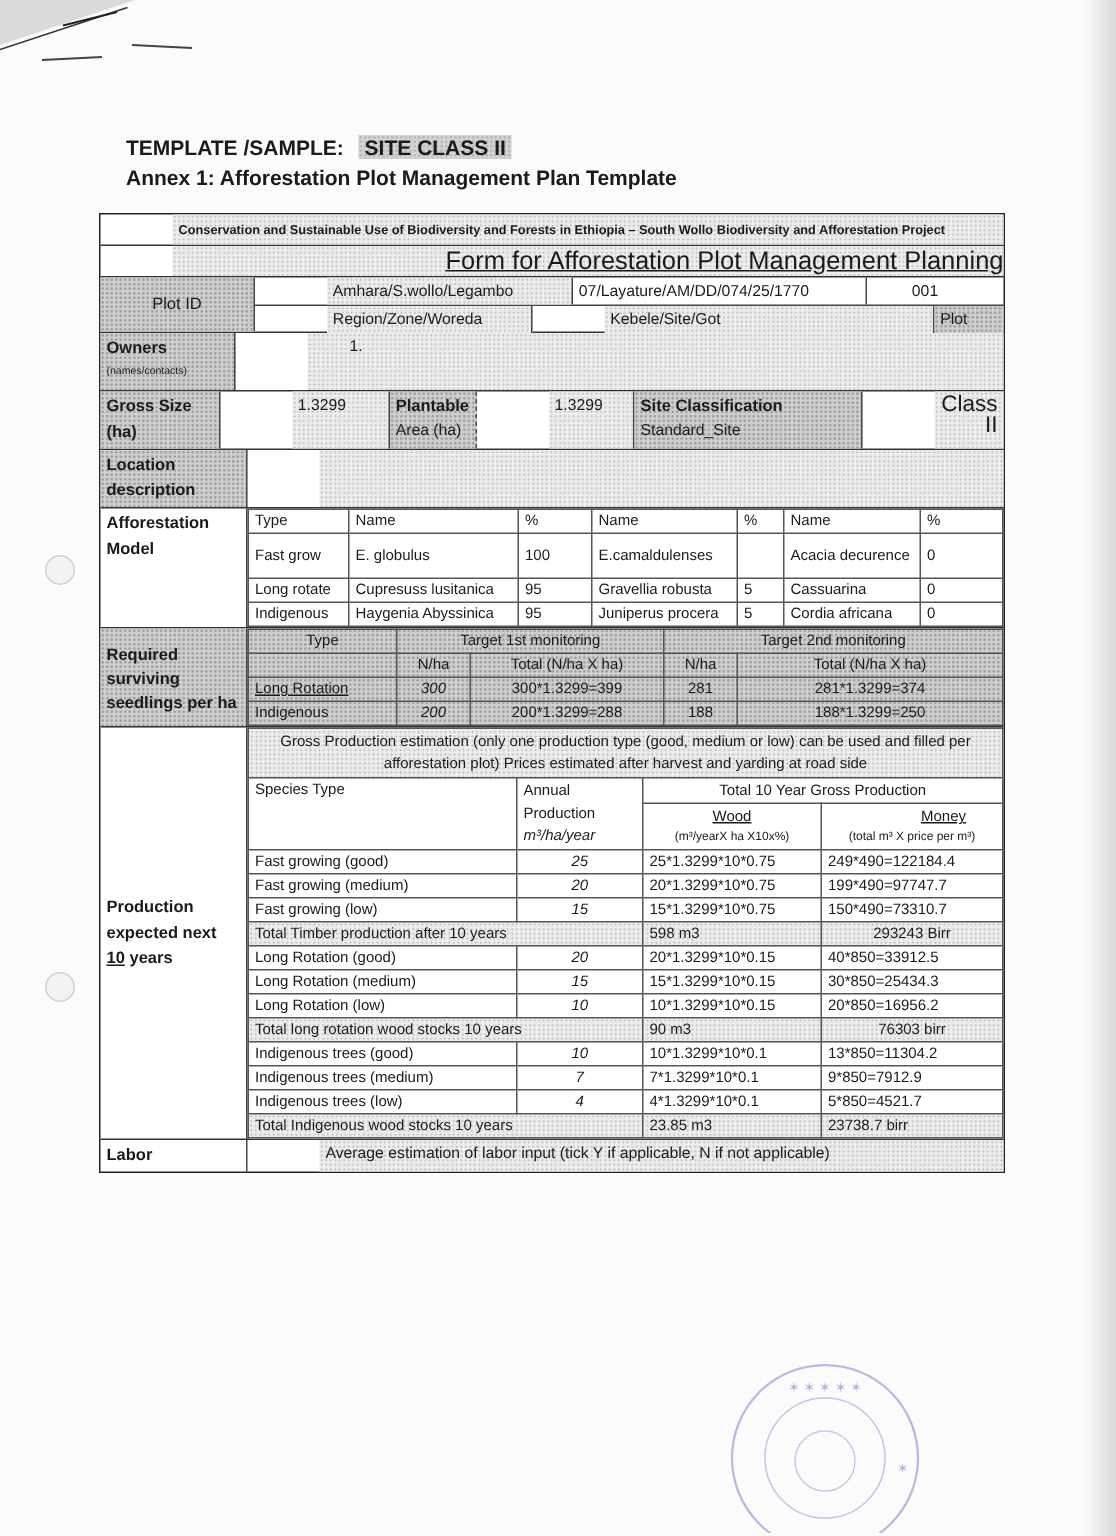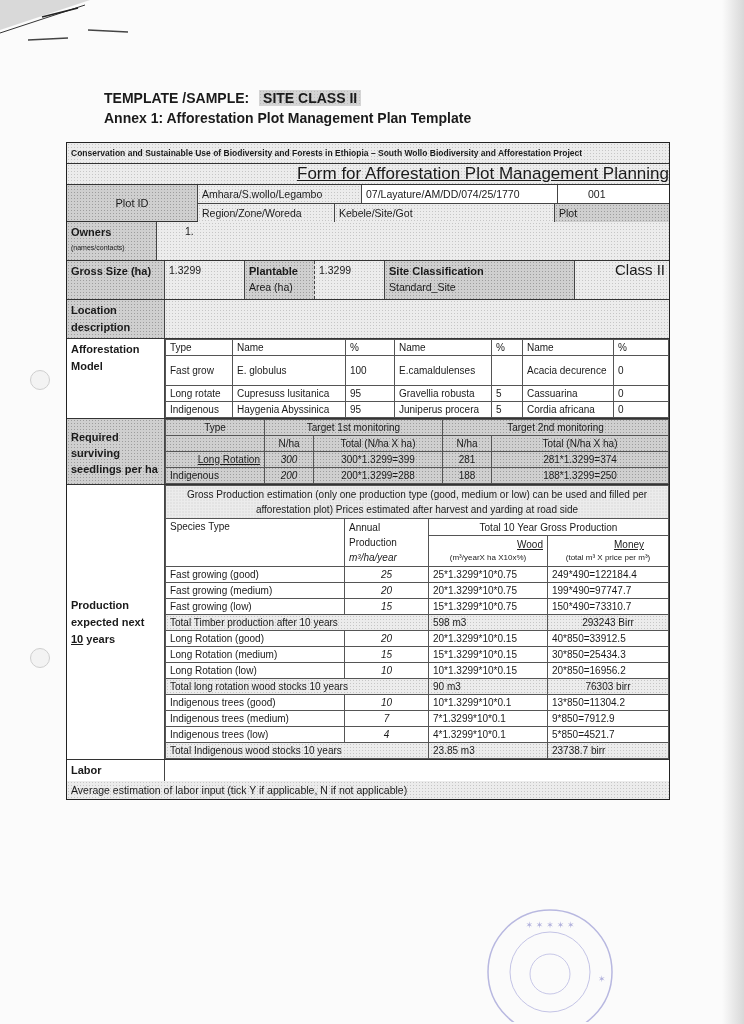--- a/index.html
+++ b/index.html
@@ -5,38 +5,38 @@
   html, body { margin:0; padding:0; }
   body {
     width:744px; height:1024px; background:#fbfbfb; position:relative; overflow:hidden;
     font-family:"Liberation Sans", sans-serif; color:#1a1a1a;
   }
   .corner { position:absolute; left:0; top:0; width:140px; height:60px; }
   .right-edge { position:absolute; right:0; top:0; width:22px; height:1024px;
     background:linear-gradient(to right, #fbfbfb, #e6e6e6 60%, #d8d8d8); }
   .punch { position:absolute; left:30px; width:18px; height:18px; border-radius:50%;
     border:1px solid #cfcfcf; background:#f3f3f3; }
-  .heading { position:absolute; left:84px; top:88px; font-weight:bold; font-size:14px; line-height:20px;margin-left:20px; }
+  .heading { position:absolute; left:84px; top:88px; font-weight:bold; font-size:14px; line-height:20px; }
   .heading .tag { background:#d4d4d4; padding:0 4px; margin-left:6px;
     background-image:radial-gradient(#bbb 1px, transparent 1px); background-size:3px 3px; }
   .form { position:absolute; left:66px; top:142px; width:602px; border:1.5px solid #222; background:#fff; }
   .row { display:flex; border-bottom:1px solid #333; }
-  .row:last-child { border-bottom:none;flex-direction:column; }
+  .row:last-child { border-bottom:none; }
   .cell { border-right:1px solid #444; padding:2px 4px; font-size:10.5px; line-height:14px; box-sizing:border-box; }
   .cell:last-child { border-right:none; }
   .dot { background-color:#cfcfcf;
     background-image:radial-gradient(#9d9d9d 0.8px, transparent 0.9px); background-size:3px 3px; }
   .lightdot { background-color:#ececec;
-    background-image:radial-gradient(#c6c6c6 0.7px, transparent 0.8px); background-size:3px 3px; }
+    background-image:radial-gradient(#c6c6c6 0.7px, transparent 0.8px); background-size:3px 3px;margin-left:48px; }
   .center { text-align:center; }
   .project { font-size:8.5px; font-weight:bold; padding:3px 4px; }
   .title { font-size:17px; text-align:right; padding:3px 0; }
   .title span { text-decoration:underline; }
   .label { font-weight:bold; font-size:11px; line-height:17px; }
-  .u { text-decoration:underline;text-align:right; }
+  .u { text-decoration:underline; }
   .ital { font-style:italic; }
   table.inner { border-collapse:collapse; width:100%; height:100%; }
   table.inner td { border:1px solid #555; font-size:10px; padding:1px 4px; line-height:13px; }
   .stamp { position:absolute; left:478px; top:892px; width:140px; height:130px; }
 </style>
 </head>
 <body>
 
 <svg class="corner" viewBox="0 0 140 60">
   <polygon points="0,0 90,0 0,30" fill="#d9d9d9"></polygon>

